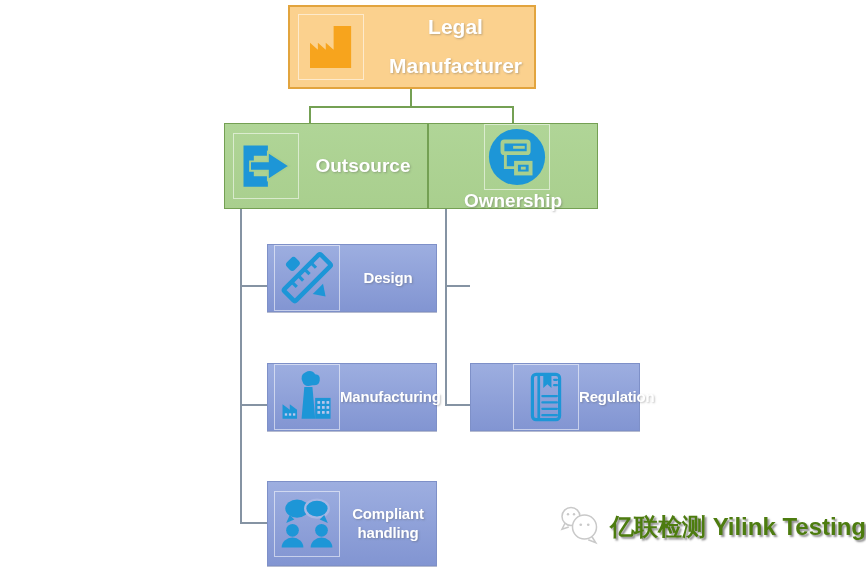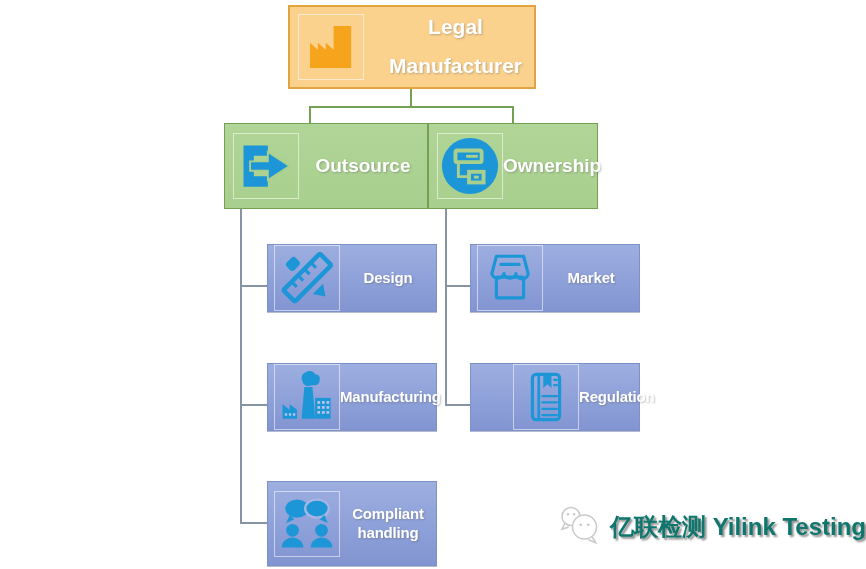--- a/index.html
+++ b/index.html
@@ -29,39 +29,39 @@
   .root-node .iconframe{width:66px;height:66px;margin-left:8px;}
   .root-node .label{font-size:21px;line-height:1.85;}
   
   .branch-node{
     background:linear-gradient(180deg,#b0d597,var(--branch_fill,#A9CF8E));
     border:1px solid var(--branch_border,#74A053);
   }
   .branch-node .iconframe{width:66px;height:66px;margin-left:8px;}
   .branch-node .label{font-size:19px;}
   .outsource-node{left:224px;top:123px;width:204px;height:86px;}
-  .ownership-node{left:428px;top:123px;width:170px;height:86px;}
+  .ownership-node{left:428px;top:123px;width:170px;height:86px;flex-direction:column;}
   
   .leaf-node{
     width:170px;height:68px;
     background:linear-gradient(180deg,var(--leaf_fill_top,#9DAEE0),var(--leaf_fill_bottom,#8295D2));
     border:1px solid var(--leaf_border,#7E90C8);
     box-shadow:0 1px 0 rgba(90,105,150,.45);
   }
   .leaf-node .iconframe{width:66px;height:66px;margin-left:6px;}
   .leaf-node .label{font-size:15px;line-height:1.25;letter-spacing:-0.2px;}
   .design-node{left:267px;top:244px;}
   .manufacturing-node{left:267px;top:363px;justify-content:space-between;}
   .compliant-node{left:267px;top:481px;height:85px;}
   .market-node{left:470px;top:244px;}
   .regulation-node{left:470px;top:363px;padding-left:36px;}
   
   .watermark{position:absolute;left:556px;top:503px;display:flex;align-items:center;gap:6px;}
   .watermark-text{
-    font-size:24px;font-weight:bold;color:#0f766e;white-space:nowrap;
+    font-size:24px;font-weight:bold;color:#4d7c0f;white-space:nowrap;
     text-shadow:2px 2px 2px #8f8f8f, -0.5px -0.5px 0 #ffffff;
   }
   svg{display:block;overflow:visible;}
 </style>
 </head>
 <body>
 
 <div class="stage">
 
   <div class="conn conn-green" style="left:410px;top:89px;width:2px;height:18px;"></div>
@@ -167,32 +167,20 @@
         <circle cx="16" cy="39" r="7" style="fill:var(--icon_blue,#1D96D7)"></circle>
         <path d="M4 58 a12 11 0 0 1 24 0 z" style="fill:var(--icon_blue,#1D96D7)"></path>
         <circle cx="48" cy="39" r="7" style="fill:var(--icon_blue,#1D96D7)"></circle>
         <path d="M36 58 a12 11 0 0 1 24 0 z" style="fill:var(--icon_blue,#1D96D7)"></path>
       </svg>
     </span>
     <span class="label">Compliant
 handling</span>
   </div>
 
-  <div class="node leaf-node market-node">
-    <span class="iconframe">
-      <svg width="58" height="58" viewBox="0 0 64 64">
-        <g style="fill:none;stroke:var(--icon_blue,#1D96D7);stroke-width:3.5;stroke-linejoin:round;stroke-linecap:round">
-          <path d="M17 8 H47 L52 27 a6.7 6 0 0 1 -13.4 0 a6.7 6 0 0 1 -13.3 0 a6.7 6 0 0 1 -13.3 0 z"></path>
-          <line x1="22" y1="17" x2="42" y2="17"></line>
-          <rect x="17" y="31" width="30" height="23" rx="2"></rect>
-        </g>
-      </svg>
-    </span>
-    <span class="label">Market</span>
-  </div>
 
   <div class="node leaf-node regulation-node">
     <span class="iconframe">
       <svg width="58" height="58" viewBox="0 0 64 64">
         <rect x="17" y="7" width="30" height="50" rx="4" style="fill:none;stroke:var(--icon_blue,#1D96D7);stroke-width:3.5"></rect>
         <line x1="24" y1="7" x2="24" y2="57" style="stroke:var(--icon_blue,#1D96D7);stroke-width:3"></line>
         <path d="M29 8 h9 v14 l-4.5 -4 -4.5 4 z" style="fill:var(--icon_blue,#1D96D7)"></path>
         <g style="stroke:var(--icon_blue,#1D96D7);stroke-width:2.5;stroke-linecap:round">
           <line x1="41" y1="13" x2="44" y2="13"></line>
           <line x1="41" y1="19" x2="44" y2="19"></line>

